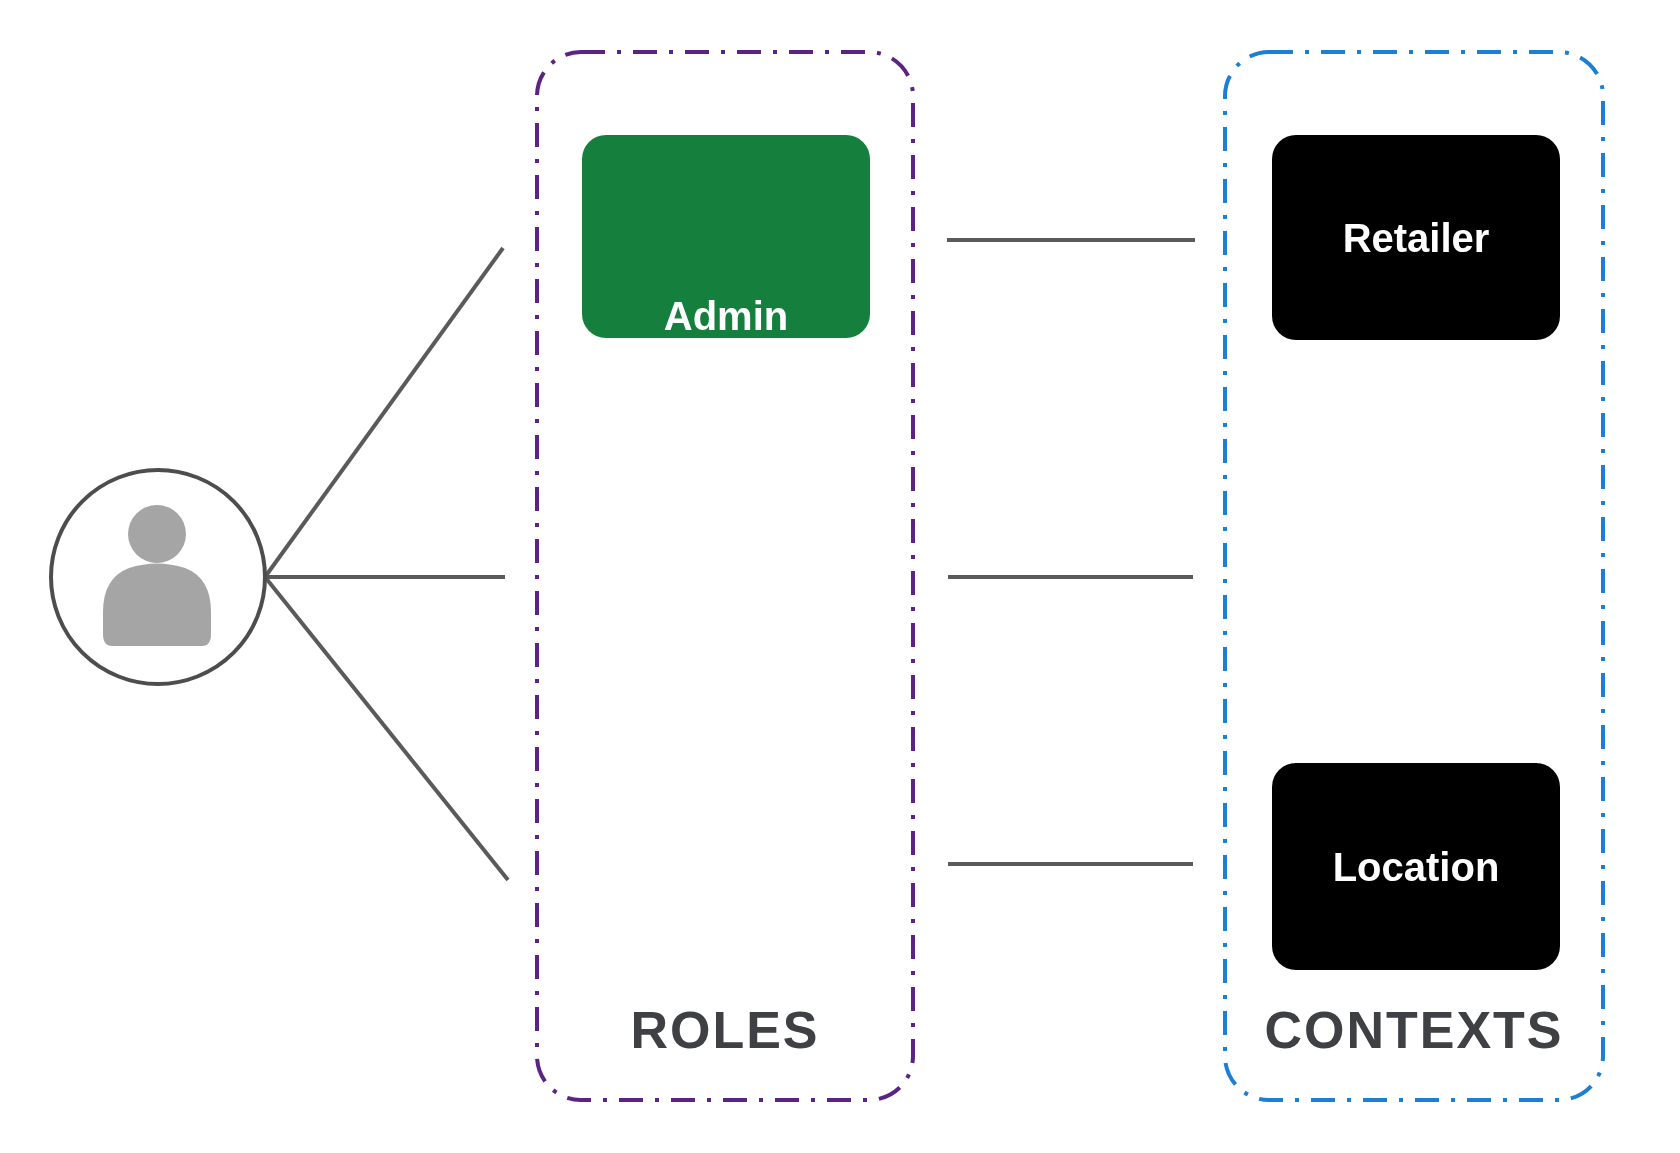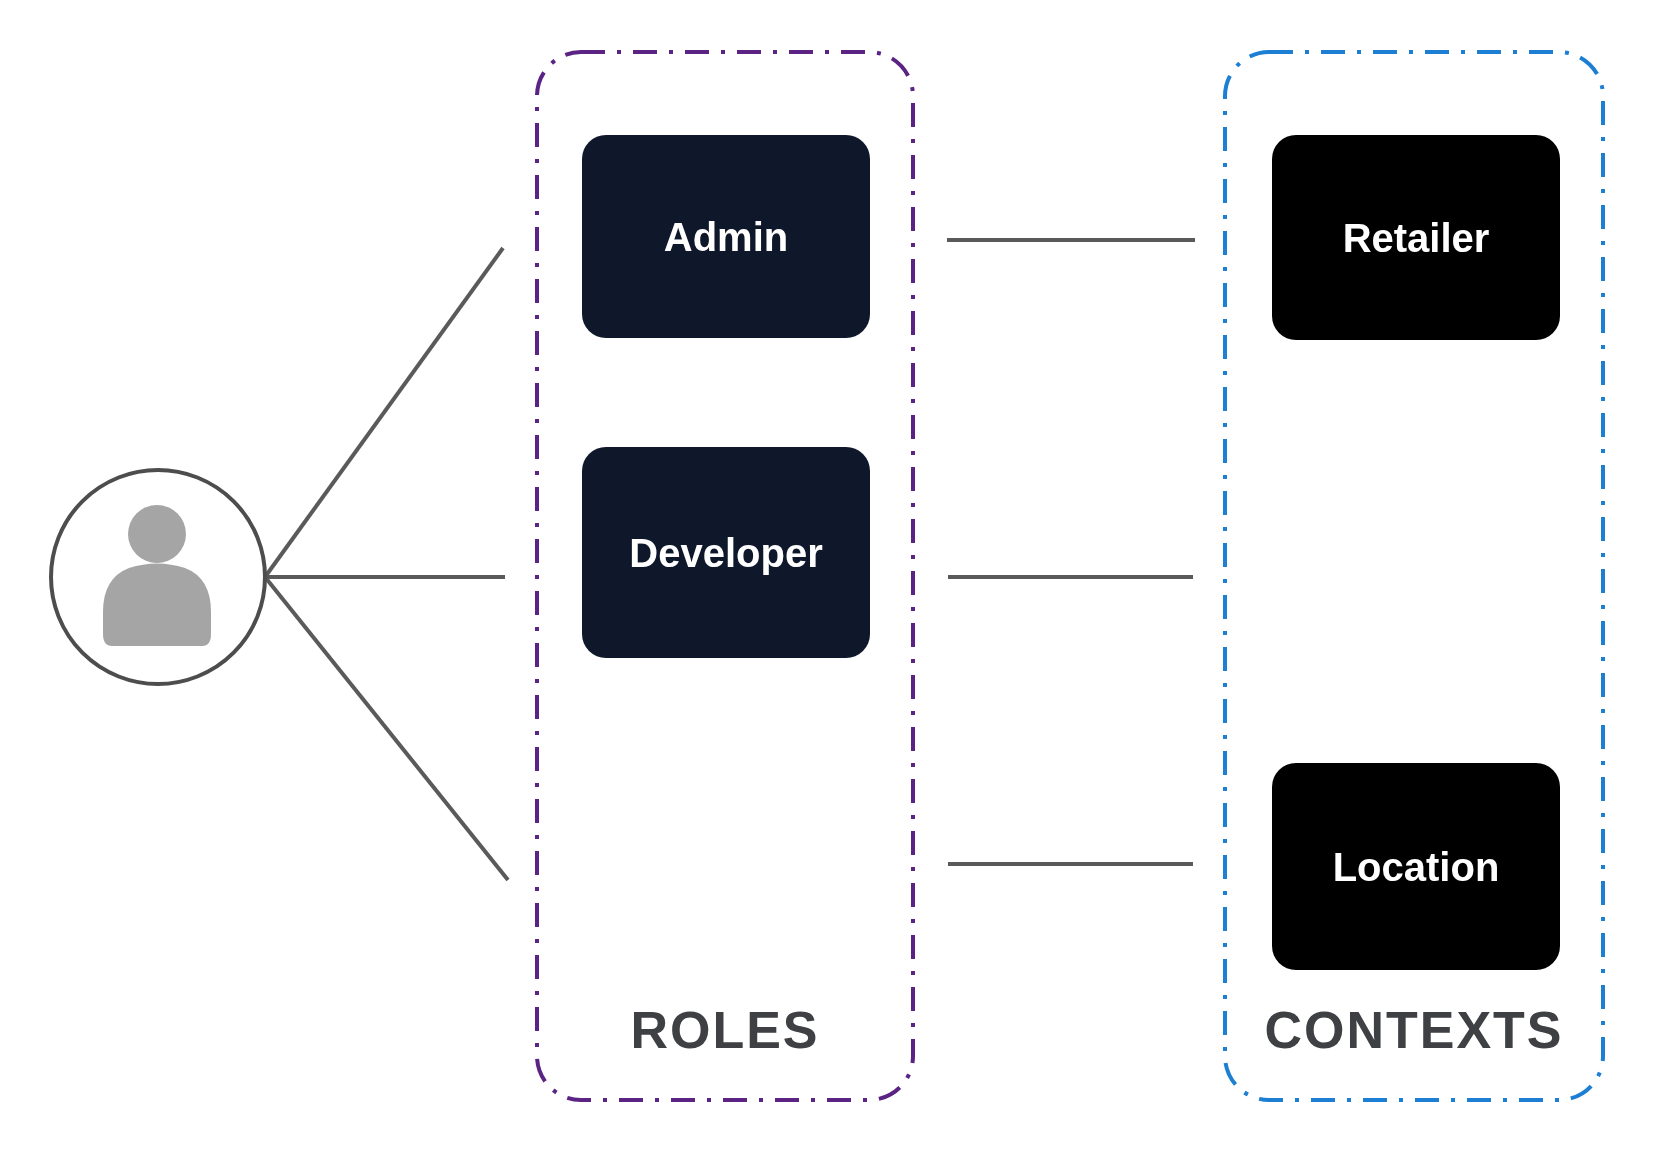--- a/index.html
+++ b/index.html
@@ -20,21 +20,21 @@
     display:flex;
     align-items:center;
     justify-content:center;
     color:#ffffff;
     font-weight:bold;
     font-size:40px;
     text-align:center;
     line-height:1.1;
   }
   .node span { display:inline-block; max-width:210px; }
-  .role-node    { background:#0f172a; left:582px; }
+  .role-node    { background:#15803d; left:582px;align-items:flex-end; }
   .context-node { background:#000000; left:1272px; }
 
   #node-admin     { top:135px; height:203px; }
   #node-developer { top:447px; height:211px; }
   #node-store     { top:760px; height:210px; }
   #node-retailer  { top:135px; height:205px; }
   #node-account   { top:447px; height:211px; }
   #node-location  { top:763px; height:207px; }
 
   .group-label {
@@ -78,23 +78,20 @@
                Q 211 578 211 612
                L 211 634
                Q 211 646 202 646
                Z" fill="#a5a5a5"></path>
     </g>
   </svg>
 
   <div class="node role-node" id="node-admin">
     <span>Admin</span>
   </div>
-  <div class="node role-node" id="node-developer">
-    <span>Developer</span>
-  </div>
 
   <div class="node context-node" id="node-retailer">
     <span>Retailer</span>
   </div>
   <div class="node context-node" id="node-location">
     <span>Location</span>
   </div>
 
   <div class="group-label" id="label-roles">ROLES</div>
   <div class="group-label" id="label-contexts">CONTEXTS</div>

